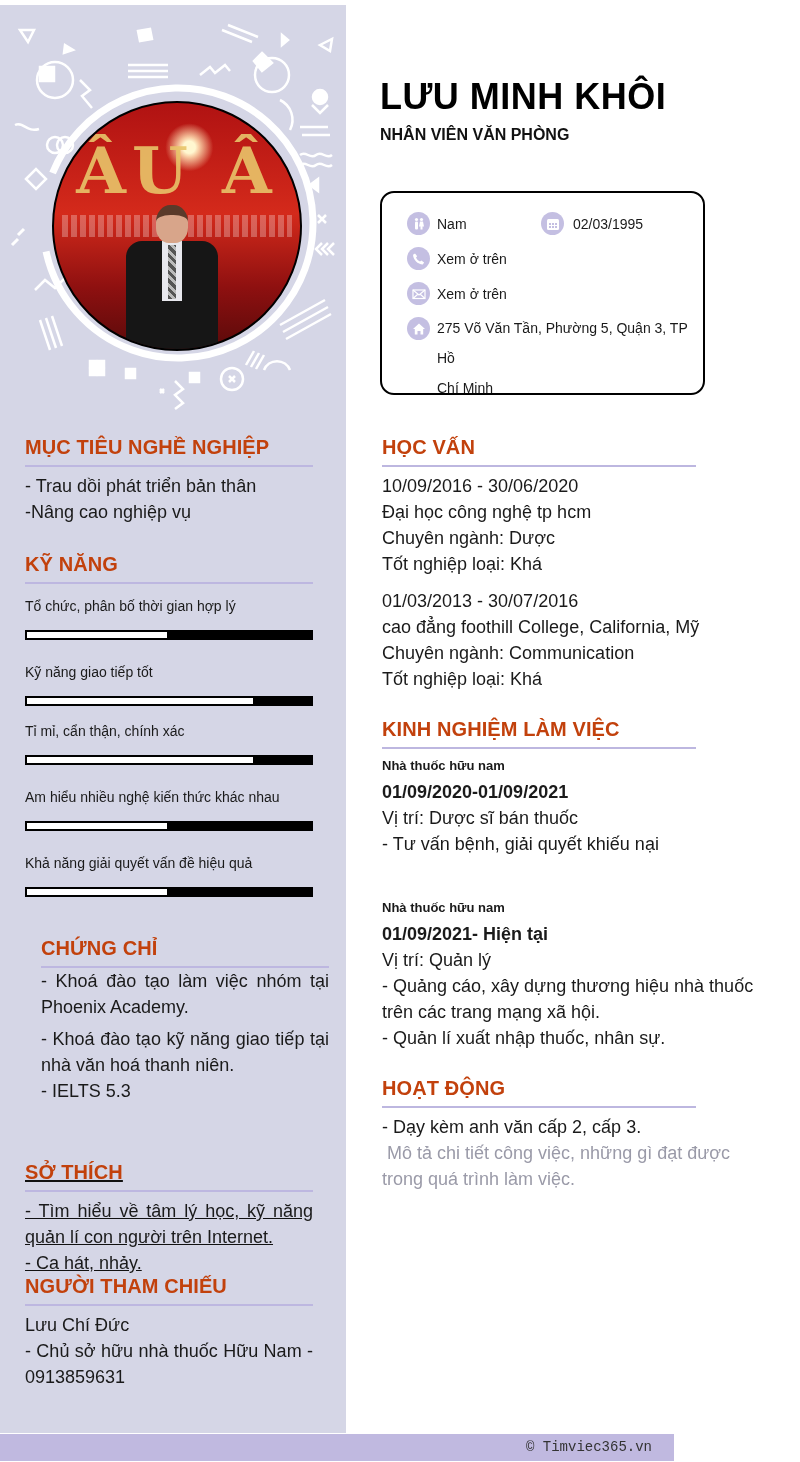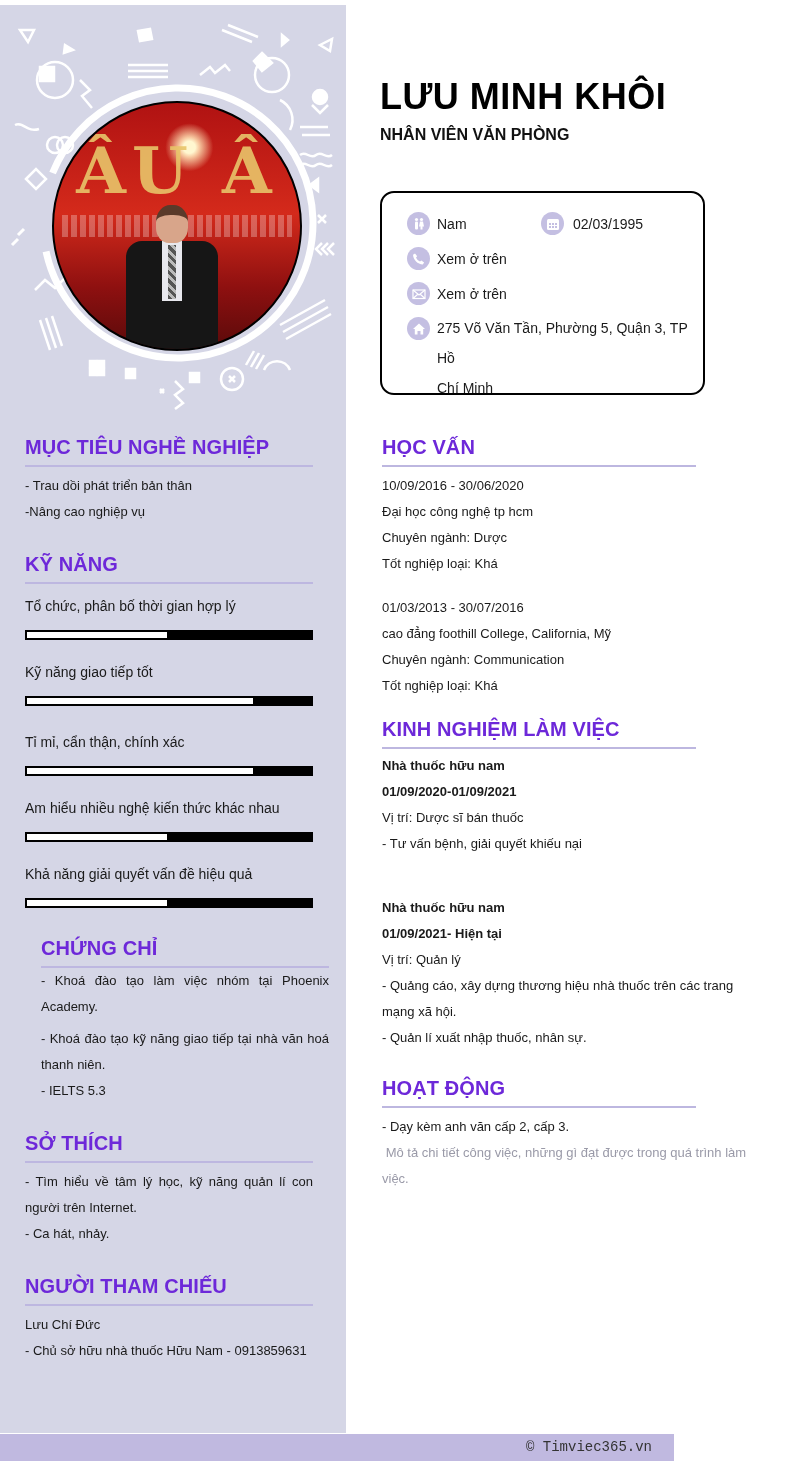--- a/index.html
+++ b/index.html
@@ -17,25 +17,25 @@
   .avatar .credits { position: absolute; top: 112px; left: 8px; right: 8px; height: 22px;
                      background: repeating-linear-gradient(90deg, rgba(255,255,255,.55) 0 6px, transparent 6px 9px); opacity: .5; }
   .avatar .person { position: absolute; left: 72px; top: 102px; width: 92px; height: 150px; }
   .avatar .head { position: absolute; left: 30px; top: 0; width: 32px; height: 38px; border-radius: 45% 45% 40% 40%;
                   background: #d8a58a; border-top: 10px solid #5a3a2a; }
   .avatar .body { position: absolute; left: 0; top: 36px; width: 92px; height: 114px; background: #161616; border-radius: 16px 16px 0 0; }
   .avatar .shirt { position: absolute; left: 36px; top: 36px; width: 20px; height: 60px; background: #e8e8ee; }
   .avatar .tie { position: absolute; left: 42px; top: 40px; width: 8px; height: 54px; background: repeating-linear-gradient(45deg,#555 0 3px,#bbb 3px 6px); }
 
   .sec { position: absolute; }
-  .sec-title { font-weight: bold; font-size: 20px; color: #6d28d9; letter-spacing: 0.1px; line-height: 24px; }
+  .sec-title { font-weight: bold; font-size: 20px; color: #c2410c; letter-spacing: 0.1px; line-height: 24px; }
   .sec-line { height: 2px; background: #bdb7e0; margin-top: 6px; }
   .left .sec-line { width: 288px; }
   .right .sec-line { width: 314px; }
-  .txt { font-size: 13px; line-height: 26px; color: #1a1a1a; }
+  .txt { font-size: 18px; line-height: 26px; color: #1a1a1a; }
   .justify { text-align: justify; }
 
   .skill-name { font-size: 14px; color: #1a1a1a; line-height: 20px; }
   .bar { position: relative; width: 288px; height: 10px; background: #000; margin-top: 14px; }
   .bar .fill { position: absolute; left: 0; top: 0; height: 10px; background: #fff; border: 2px solid #000; }
 
   .name { position: absolute; left: 380px; top: 76px; font-size: 36px; font-weight: bold; letter-spacing: 0.5px; color: #000; }
   .job { position: absolute; left: 380px; top: 126px; font-size: 16px; font-weight: bold; color: #111; }
 
   .info-box { position: absolute; left: 380px; top: 179px; width: 325px; height: 204px; border: 2px solid #000; border-radius: 14px; margin-top: 12px; }
@@ -124,21 +124,21 @@
           <div class="bar">
             <div class="fill" style="width: 50%;"></div>
           </div>
         </div>
         <div style="margin-top: 22px;">
           <div class="skill-name">Kỹ năng giao tiếp tốt</div>
           <div class="bar">
             <div class="fill" style="width: 80%;"></div>
           </div>
         </div>
-        <div style="margin-top: 26px;">
+        <div style="margin-top: 15px;">
           <div class="skill-name">Tỉ mỉ, cẩn thận, chính xác</div>
           <div class="bar">
             <div class="fill" style="width: 80%;"></div>
           </div>
         </div>
         <div style="margin-top: 22px;">
           <div class="skill-name">Am hiểu nhiều nghệ kiến thức khác nhau</div>
           <div class="bar">
             <div class="fill" style="width: 50%;"></div>
           </div>
@@ -153,21 +153,21 @@
   </div>
 
   <div class="sec" style="left:41px; top:931px; width:288px;">
     <div class="sec-title">CHỨNG CHỈ</div>
     <div class="sec-line"></div>
     <div class="txt justify">- Khoá đào tạo làm việc nhóm tại Phoenix Academy.</div>
     <div class="txt justify" style="margin-top:6px;">- Khoá đào tạo kỹ năng giao tiếp tại nhà văn hoá thanh niên.</div>
     <div class="txt">- IELTS 5.3</div>
   </div>
 
-  <div class="sec" style="left:25px; top:1126px; width:288px;">
+  <div class="sec" style="left:25px; top:1155px; width:288px;text-decoration:underline;">
     <div class="sec-title">SỞ THÍCH</div>
     <div class="sec-line"></div>
     <div class="txt justify" style="margin-top:6px;">- Tìm hiểu về tâm lý học, kỹ năng quản lí con người trên Internet.</div>
     <div class="txt">- Ca hát, nhảy.</div>
   </div>
 
   <div class="sec" style="left:25px; top:1269px; width:288px;">
     <div class="sec-title">NGƯỜI THAM CHIẾU</div>
     <div class="sec-line"></div>
     <div class="txt" style="margin-top:6px;">Lưu Chí Đức</div>
@@ -239,21 +239,21 @@
 <div class="right">
   <div class="sec" style="left:382px; top:435px;">
     <div class="sec-title">HỌC VẤN</div>
     <div class="sec-line"></div>
     <div style="margin-top:6px;">
       <div class="txt">10/09/2016 - 30/06/2020</div>
       <div class="txt">Đại học công nghệ tp hcm</div>
       <div class="txt">Chuyên ngành: Dược</div>
       <div class="txt">Tốt nghiệp loại: Khá</div>
     </div>
-    <div style="margin-top:18px;">
+    <div style="margin-top:11px;">
       <div class="txt">01/03/2013 - 30/07/2016</div>
       <div class="txt">cao đẳng foothill College, California, Mỹ</div>
       <div class="txt">Chuyên ngành: Communication</div>
       <div class="txt">Tốt nghiệp loại: Khá</div>
     </div>
   </div>
 
   <div class="sec" style="left:382px; top:717px; width:380px;">
     <div class="sec-title">KINH NGHIỆM LÀM VIỆC</div>
     <div class="sec-line"></div>

